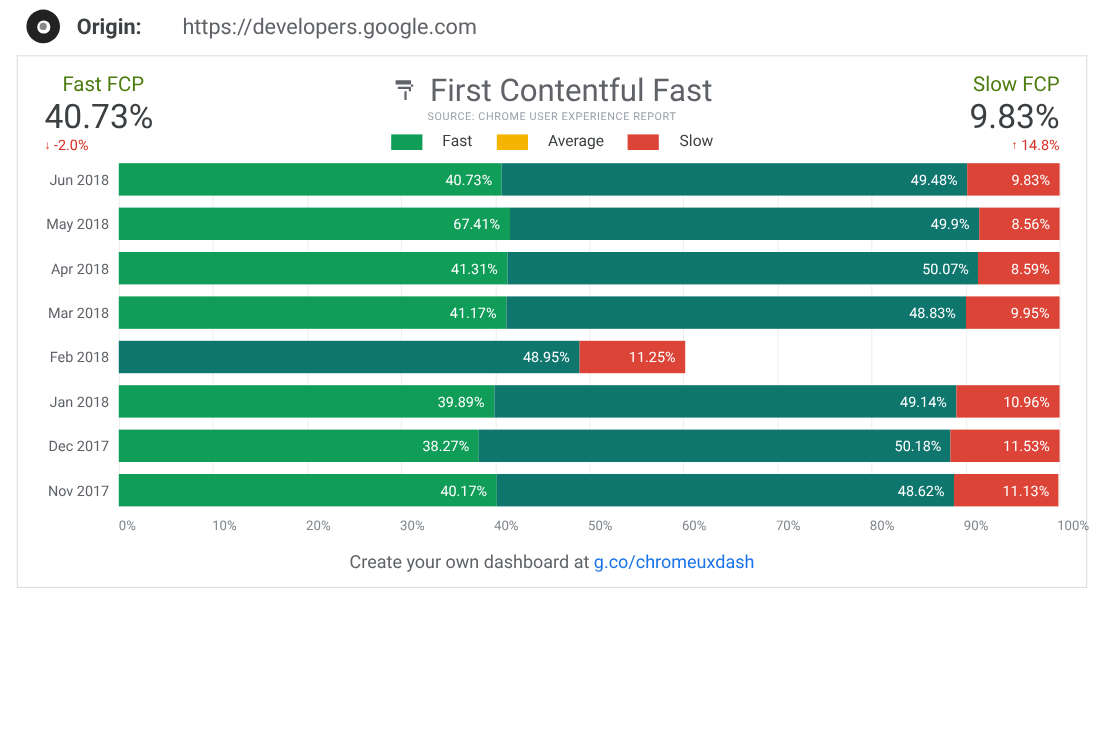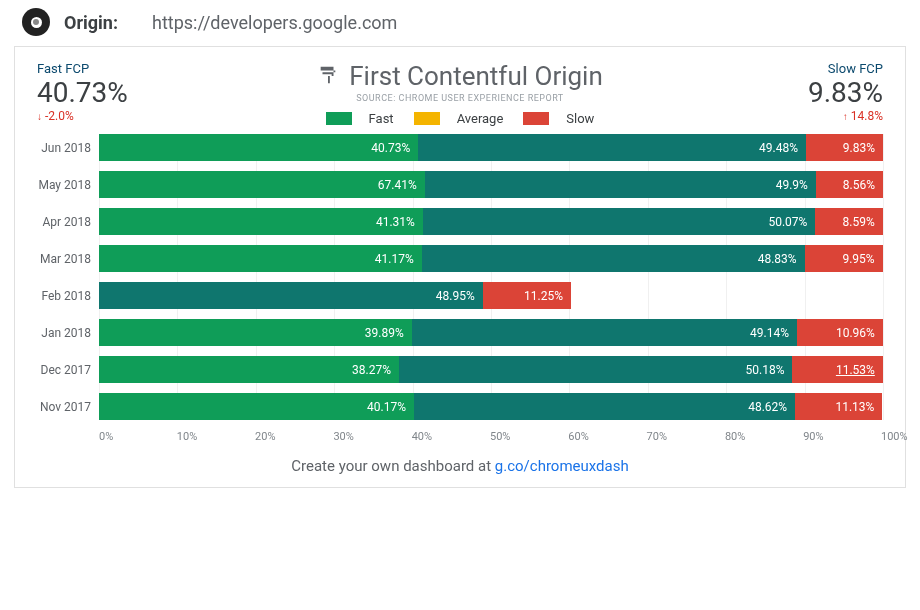--- a/index.html
+++ b/index.html
@@ -45,21 +45,21 @@
     position: relative;
   }
   .header-row {
     display: flex;
     align-items: flex-start;
     justify-content: space-between;
     margin-bottom: 6px;
   }
   .left-stat, .right-stat { width: 170px; }
   .right-stat { text-align: right; }
-  .stat-label { font-size: 13px; color: #0c4a6e; }
+  .stat-label { font-size: 17px; color: #4d7c0f; margin-left: 15px; }
   .stat-value { font-size: 28px; font-weight: 400; color: #3c4043; }
   .stat-delta { font-size: 12px; display: flex; align-items: center; gap: 3px; }
   .stat-delta.down { color: #d93025; }
   .stat-delta.up { color: #d93025; }
   .right-stat .stat-delta { justify-content: flex-end; }
   .title-block { text-align: center; flex: 1; }
   .title-row { display: inline-flex; align-items: center; gap: 10px; }
   .title { font-size: 26px; color: #5f6368; font-weight: 400; }
   .paint-icon { width: 22px; height: 22px; color: #5f6368; }
   .source { font-size: 9px; letter-spacing: 0.5px; color: #9aa0a6; margin-top: 2px; }
@@ -131,21 +131,21 @@
       <div class="stat-delta down">
         <span class="arrow">↓</span>
         <span>-2.0%</span>
       </div>
     </div>
     <div class="title-block">
       <div class="title-row">
         <svg class="paint-icon" viewBox="0 0 24 24">
           <path fill="currentColor" d="M18 4V2H4v4h14V4zm2 2h-2v2H6v2h10v2h-4v8h2v-8h4V8h2V6z"></path>
         </svg>
-        <span class="title">First Contentful Origin</span>
+        <span class="title">First Contentful Fast</span>
       </div>
       <div class="source">SOURCE: CHROME USER EXPERIENCE REPORT</div>
       <div class="legend">
         <span class="legend-item">
           <span class="swatch sw-fast"></span>
           <span>Fast</span>
         </span>
         <span class="legend-item">
           <span class="swatch sw-avg"></span>
           <span>Average</span>
@@ -226,21 +226,21 @@
           <div class="seg fast" style="width: 39.89%;">39.89%</div>
           <div class="seg avg" style="width: 49.14%;">49.14%</div>
           <div class="seg slow" style="width: 10.96%;">10.96%</div>
         </div>
       </div>
       <div class="row">
         <div class="row-label">Dec 2017</div>
         <div class="bar">
           <div class="seg fast" style="width: 38.27%;">38.27%</div>
           <div class="seg avg" style="width: 50.18%;">50.18%</div>
-          <div class="seg slow" style="width: 11.53%; text-decoration: underline;">11.53%</div>
+          <div class="seg slow" style="width: 11.53%;">11.53%</div>
         </div>
       </div>
       <div class="row">
         <div class="row-label">Nov 2017</div>
         <div class="bar">
           <div class="seg fast" style="width: 40.17%;">40.17%</div>
           <div class="seg avg" style="width: 48.62%;">48.62%</div>
           <div class="seg slow" style="width: 11.13%;">11.13%</div>
         </div>
       </div>

